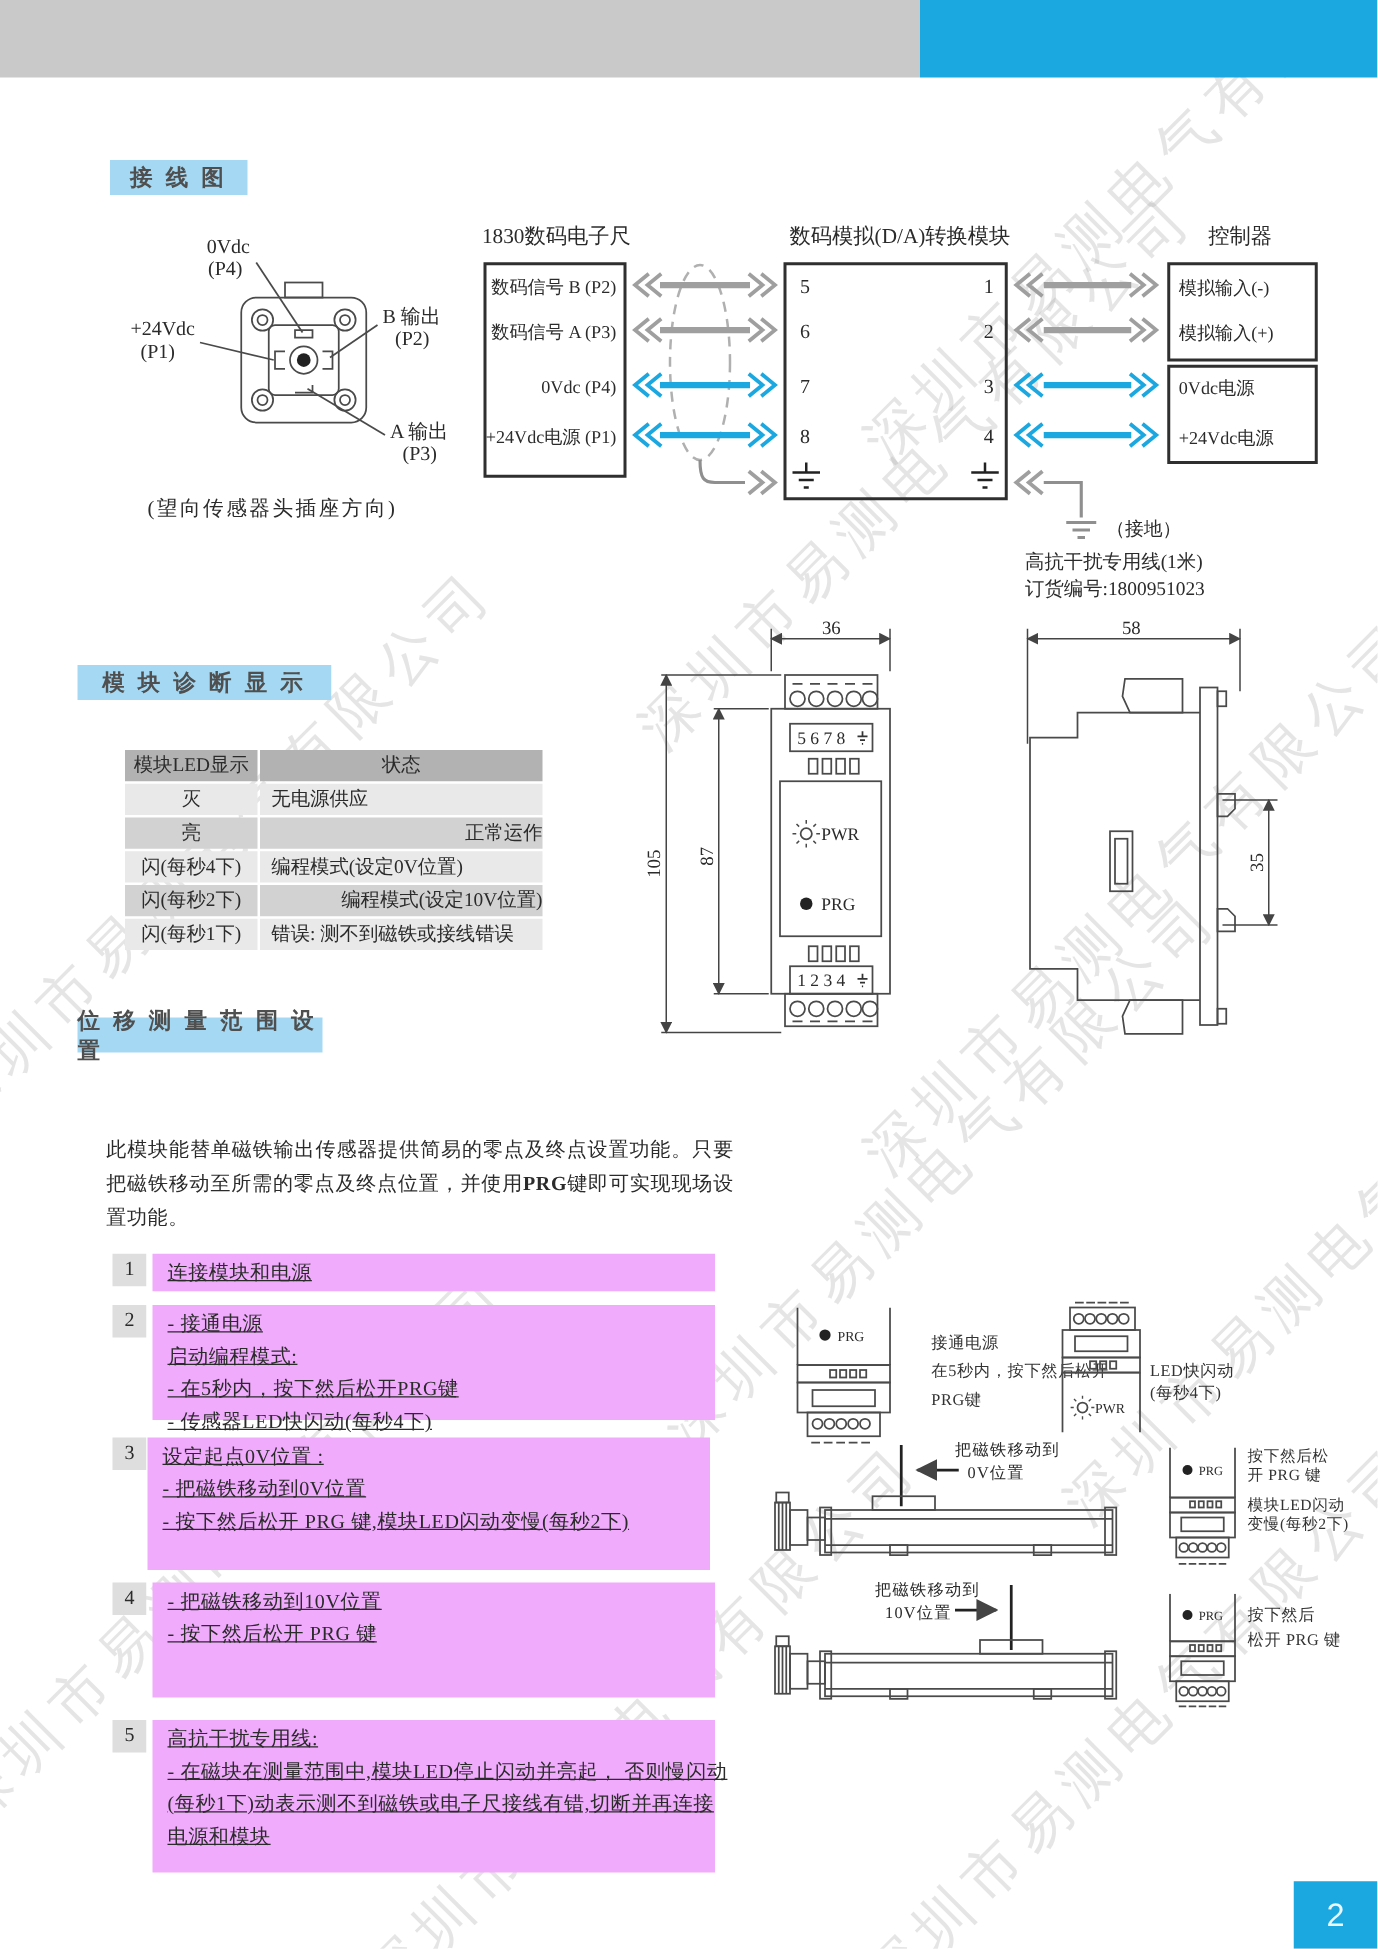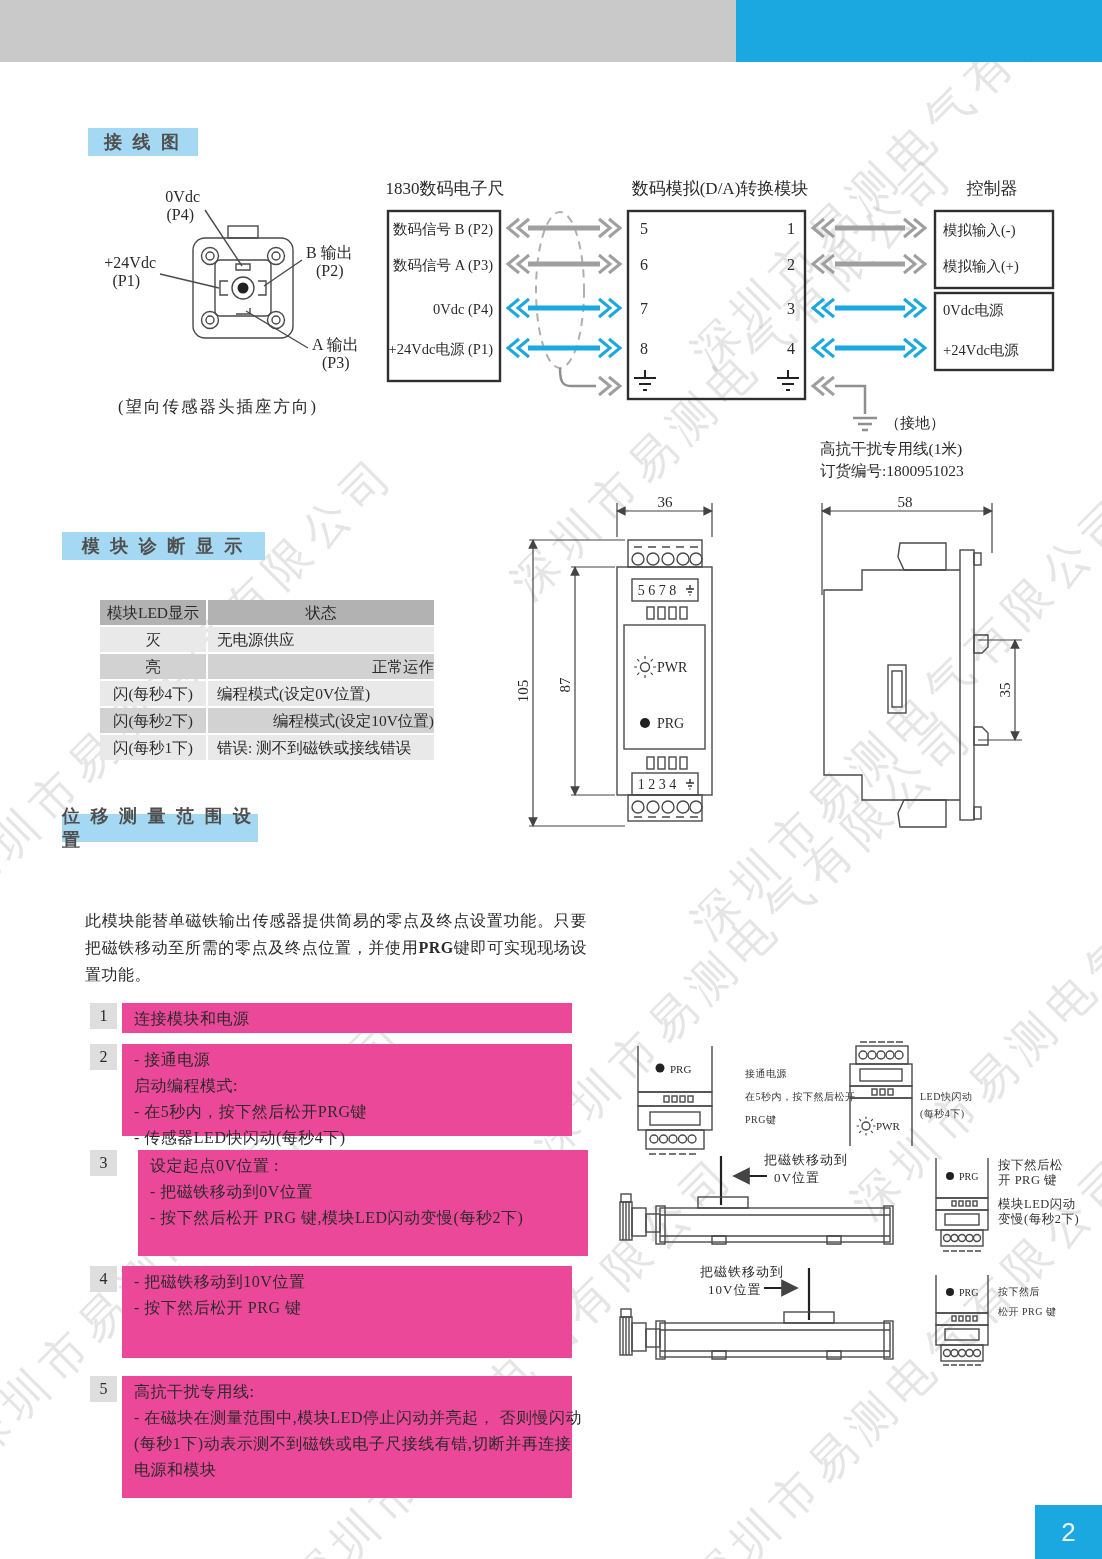--- a/index.html
+++ b/index.html
@@ -22,23 +22,23 @@
   .diag-cell{height:25px;line-height:25px;white-space:nowrap;}
   .diag-head{background:#b2b2b2;text-align:center;}
   .diag-light{background:#e9e9e9;}
   .diag-mid{background:#d2d2d2;text-align:right;}
   .diag-c1{text-align:center;}
   .diag-c2{padding-left:9px;}
   .para{width:502px;font-size:16px;line-height:27px;letter-spacing:0.5px;text-align:justify;}
   .step-num{
     width:27px;height:26px;background:#dedede;text-align:center;line-height:26px;font-size:16px;
   }
-  .step-body{background:#ec4899;padding:3px 12px;font-size:16px;line-height:26px;letter-spacing:0.5px;}
+  .step-body{background:#f0abfc;padding:3px 12px;font-size:16px;line-height:26px;letter-spacing:0.5px;text-decoration:underline;}
   .step-line{white-space:nowrap;}
-  .ill-note{font-size:10px;line-height:17px;color:#333;white-space:nowrap;letter-spacing:0.5px;}
+  .ill-note{font-size:13px;line-height:17px;color:#333;white-space:nowrap;letter-spacing:0.5px;}
   .pagenum{
     left:1035px;top:1505px;width:67px;height:54px;background:#1ba7e0;color:#eaf7fd;
     display:flex;align-items:center;justify-content:center;font-size:26px;
     font-family:"Liberation Sans",sans-serif;
   }
   svg text{font-family:"Liberation Serif","DejaVu Serif",serif;fill:#2b2b2b;}
   .box-stroke{fill:none;stroke:#2f2f2f;stroke-width:2.4;}
   .thin{fill:none;stroke:#4a4a4a;stroke-width:1.4;}
   .arrow-line-gray{stroke:#9f9f9f;stroke-width:5;fill:none;}
   .arrow-line-blue{stroke:#1ba7e0;stroke-width:5;fill:none;}
@@ -312,21 +312,21 @@
 
 <div class="abs step-num" style="left:90px;top:1044px;">2</div>
 <div class="abs step-body" style="left:122px;top:1044px;width:426px;height:86px;">
   <div class="step-line">- 接通电源</div>
   <div class="step-line">启动编程模式:</div>
   <div class="step-line">- 在5秒内，按下然后松开PRG键</div>
   <div class="step-line">- 传感器LED快闪动(每秒4下)</div>
 </div>
 
 <div class="abs step-num" style="left:90px;top:1150px;">3</div>
-<div class="abs step-body" style="left:138px;top:1150px;width:426px;height:100px;">
+<div class="abs step-body" style="left:118px;top:1150px;width:426px;height:100px;">
   <div class="step-line">设定起点0V位置 :</div>
   <div class="step-line">- 把磁铁移动到0V位置</div>
   <div class="step-line">- 按下然后松开 PRG 键,模块LED闪动变慢(每秒2下)</div>
 </div>
 
 <div class="abs step-num" style="left:90px;top:1266px;">4</div>
 <div class="abs step-body" style="left:122px;top:1266px;width:426px;height:86px;">
   <div class="step-line">- 把磁铁移动到10V位置</div>
   <div class="step-line">- 按下然后松开 PRG 键</div>
 </div>

